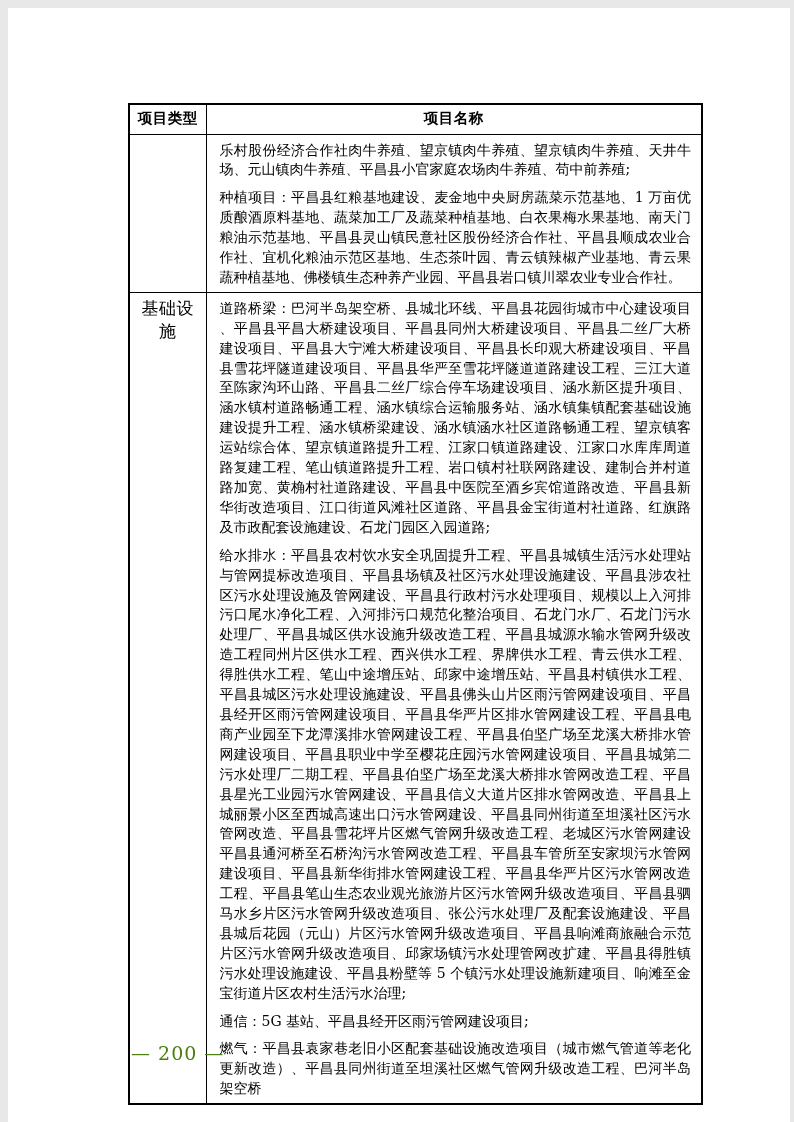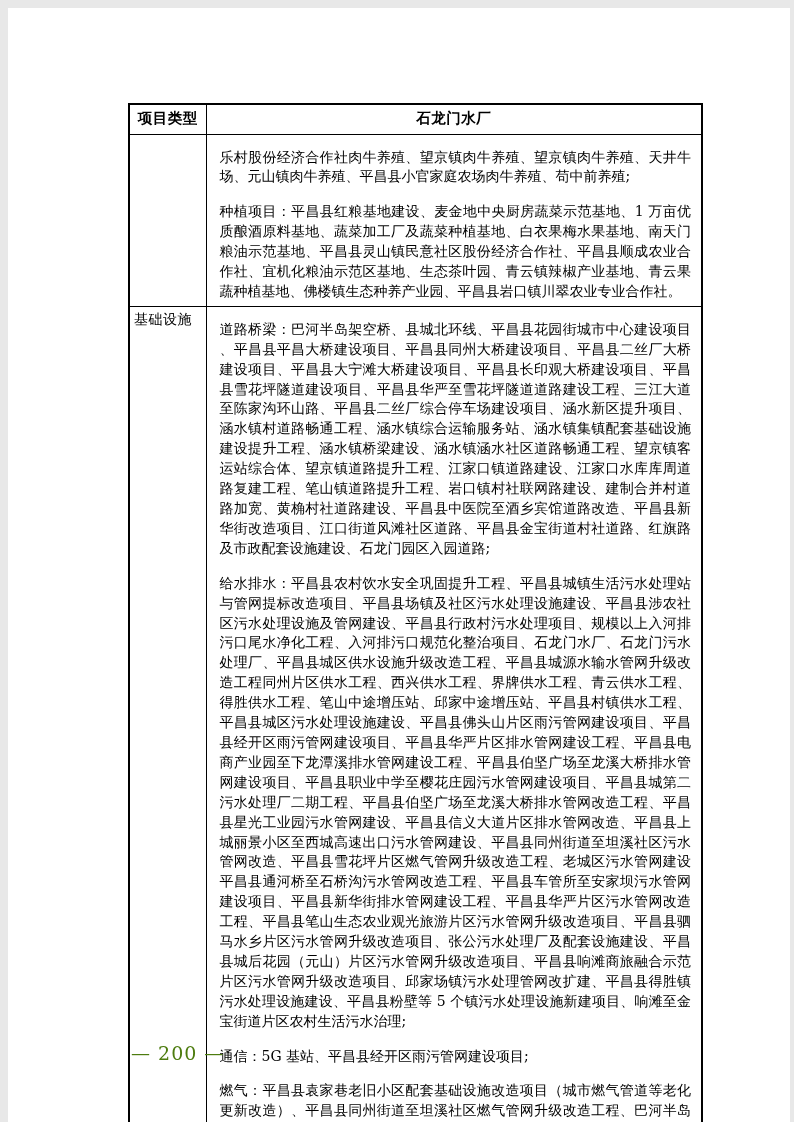--- a/index.html
+++ b/index.html
@@ -33,36 +33,35 @@
   th.hdr {
     height: 30px;
     text-align: center;
     vertical-align: middle;
     font-family: "DejaVu Sans", "Liberation Sans", sans-serif;
     font-weight: bold;
     font-size: 14.5px;
     letter-spacing: 0.5px;
   }
   td.category {
-    text-align: left;
+    text-align: center;
     vertical-align: middle;
-    font-size: 14px;
+    font-size: 17px;
     letter-spacing: 0.5px;
   }
   td.content {
     padding: 2px 6px 0 9px;
     font-size: 14px;
     line-height: 19.9px;
   }
   td.content p {
     text-align: justify;
     text-justify: inter-ideograph;
     word-break: break-all;
     line-break: anywhere;
-    margin-top: 7px;
   }
   tr.row-1 td { height: 143px; }
   tr.row-2 td { height: 739px; }
   .page-number {
     position: absolute;
     left: 119px;
     top: 1030px;
     font-size: 19px;
     color: #4d7c0f;
     letter-spacing: 1px;
@@ -75,21 +74,21 @@
 <div class="page">
 
   <table class="doc-table">
     <colgroup>
       <col class="c-type">
       <col class="c-name">
     </colgroup>
     <tbody>
         <tr>
       <th class="hdr">项目类型</th>
-      <th class="hdr">石龙门水厂</th>
+      <th class="hdr">项目名称</th>
     </tr>
     <tr class="row-1">
       <td class="category"></td>
       <td class="content">
         <p>乐村股份经济合作社肉牛养殖、望京镇肉牛养殖、望京镇肉牛养殖、天井牛场、元山镇肉牛养殖、平昌县小官家庭农场肉牛养殖、苟中前养殖;</p>
         <p>种植项目：平昌县红粮基地建设、麦金地中央厨房蔬菜示范基地、1 万亩优质酿酒原料基地、蔬菜加工厂及蔬菜种植基地、白衣果梅水果基地、南天门粮油示范基地、平昌县灵山镇民意社区股份经济合作社、平昌县顺成农业合作社、宜机化粮油示范区基地、生态茶叶园、青云镇辣椒产业基地、青云果蔬种植基地、佛楼镇生态种养产业园、平昌县岩口镇川翠农业专业合作社。</p>
       </td>
     </tr>
     <tr class="row-2">
       <td class="category">基础设施</td>

